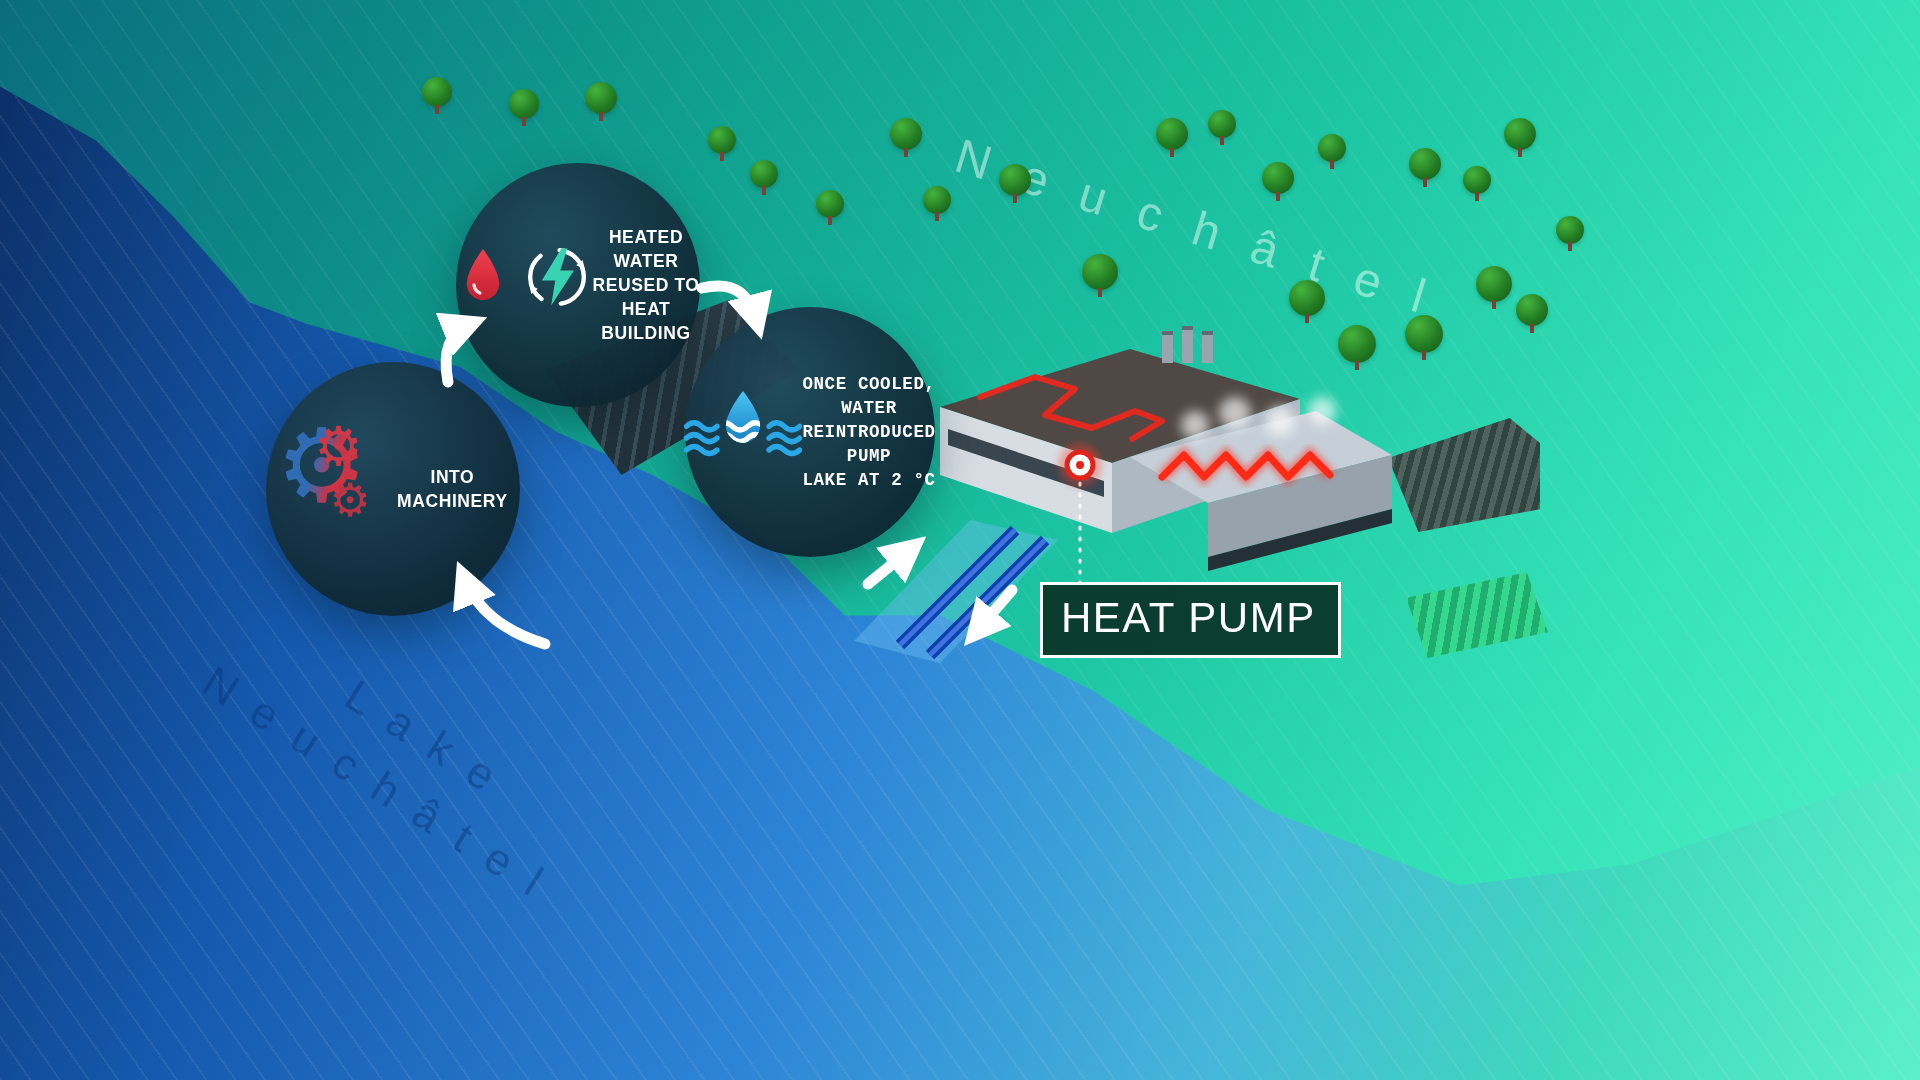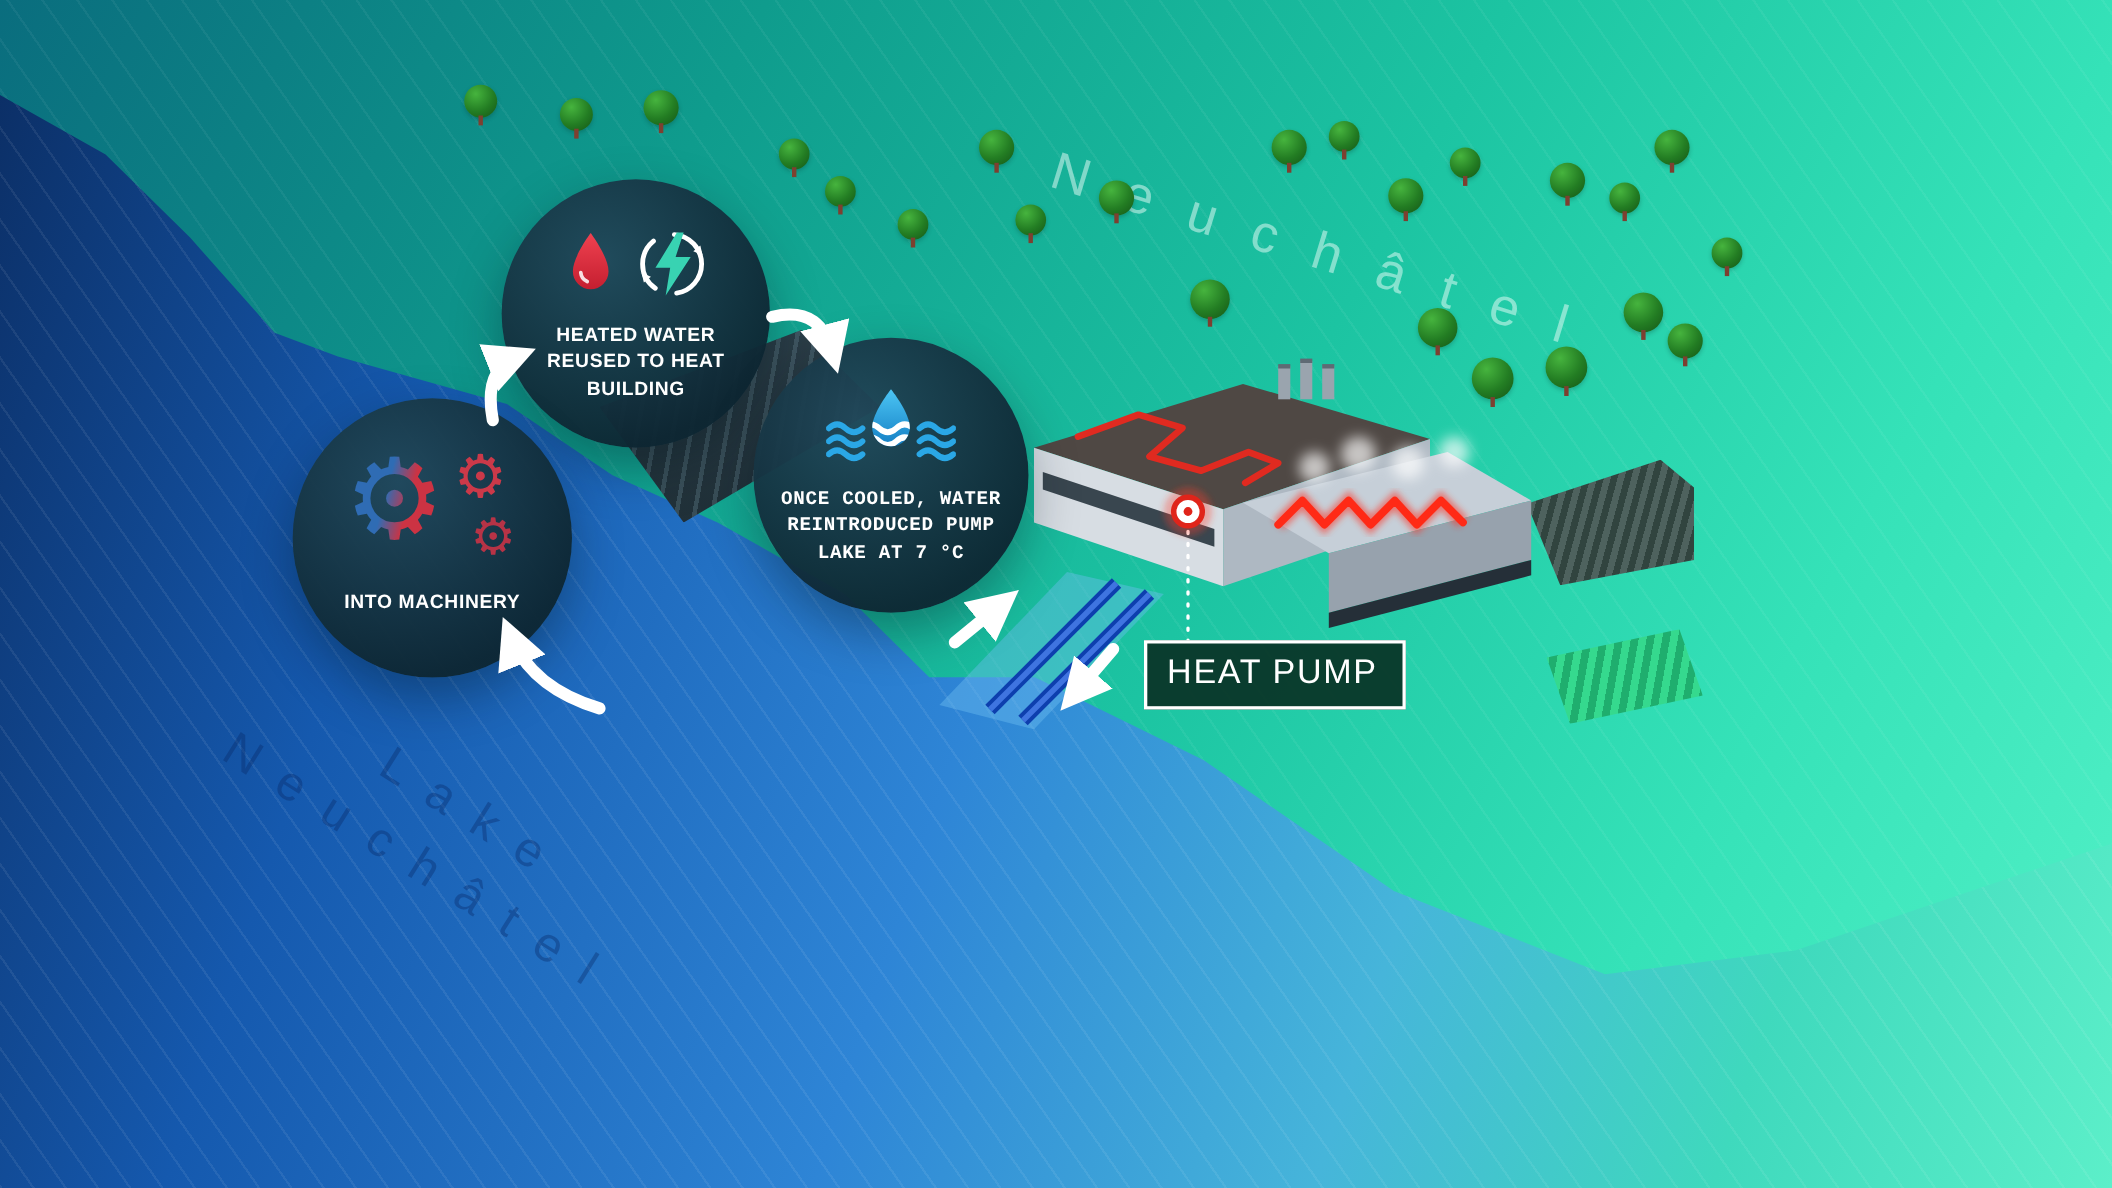--- a/index.html
+++ b/index.html
@@ -41,21 +41,21 @@
   .back-building{position:absolute;left:545px;top:300px;width:255px;height:175px;z-index:4;
     clip-path:polygon(0 40%,72% 0,100% 40%,30% 100%);
     background:
       repeating-linear-gradient(100deg, rgba(140,180,195,0.22) 0 4px, transparent 4px 16px),
       linear-gradient(#2b3e48,#203038);}
 
   
   .factory{position:absolute;left:830px;top:325px;width:580px;height:340px;z-index:5;overflow:visible;}
 
   
-  .step{position:absolute;border-radius:50%;z-index:6;display:flex;flex-direction:column;align-items:center;justify-content:center;
+  .step{position:absolute;border-radius:50%;z-index:6;display:flex;flex-direction:row;align-items:center;justify-content:center;
     background:radial-gradient(circle at 38% 30%, rgba(33,72,90,0.96), rgba(13,38,50,0.96) 75%);
     box-shadow:0 18px 45px rgba(0,20,30,0.35);color:#fff;text-align:center;}
   #step-heated{left:456px;top:163px;width:244px;height:244px;}
   #step-cooled{left:685px;top:307px;width:250px;height:250px;font-family:Liberation Mono, monospace;}
   #step-machinery{left:266px;top:362px;width:254px;height:254px;}
   #step-lake{left:541px;top:548px;width:248px;height:248px;}
   .step .icons{display:flex;align-items:center;gap:12px;margin-bottom:12px;}
   .step-text{width:205px;font-size:17.5px;font-weight:600;letter-spacing:0.6px;line-height:1.38;}
 
   
@@ -66,21 +66,21 @@
     -webkit-background-clip:text;background-clip:text;color:transparent;}
   .gear-top{font-size:54px;right:22px;top:-12px;color:#cb3949;}
   .gear-bottom{font-size:46px;right:14px;top:46px;color:#b73346;}
 
   
   .arrows{position:absolute;inset:0;z-index:7;pointer-events:none;}
 
   
   .callout{position:absolute;left:1040px;top:582px;z-index:8;
     background:rgba(9,51,38,0.93);border:3px solid #fff;
-    padding:8px 22px 12px 18px;color:#fff;font-size:31px;font-weight:500;
+    padding:8px 22px 12px 18px;color:#fff;font-size:42px;font-weight:500;
     letter-spacing:1.5px;line-height:1.18;white-space:nowrap;}
 </style>
 </head>
 <body>
 
 <div class="stage">
 
   <div class="water"></div>
   <div class="land"></div>
 
@@ -235,21 +235,21 @@
             <path d="M28 33 q6.5 -6 13 0 t13 0 t13 0"></path>
             <path d="M28 43 q6.5 -6 13 0 t13 0 t13 0"></path>
             <path d="M28 53 q6.5 -6 13 0 t13 0 t13 0"></path>
           </g>
         </svg>
       </span>
     </div>
     <div class="step-text">
       <div>ONCE COOLED, WATER</div>
       <div>REINTRODUCED PUMP</div>
-      <div>LAKE AT 7 °C</div>
+      <div>LAKE AT 2 °C</div>
     </div>
   </div>
 
   <div class="step" id="step-machinery">
     <div class="gears">
       <span class="gear gear-main">⚙</span>
       <span class="gear gear-top">⚙</span>
       <span class="gear gear-bottom">⚙</span>
     </div>
     <div class="step-text">

